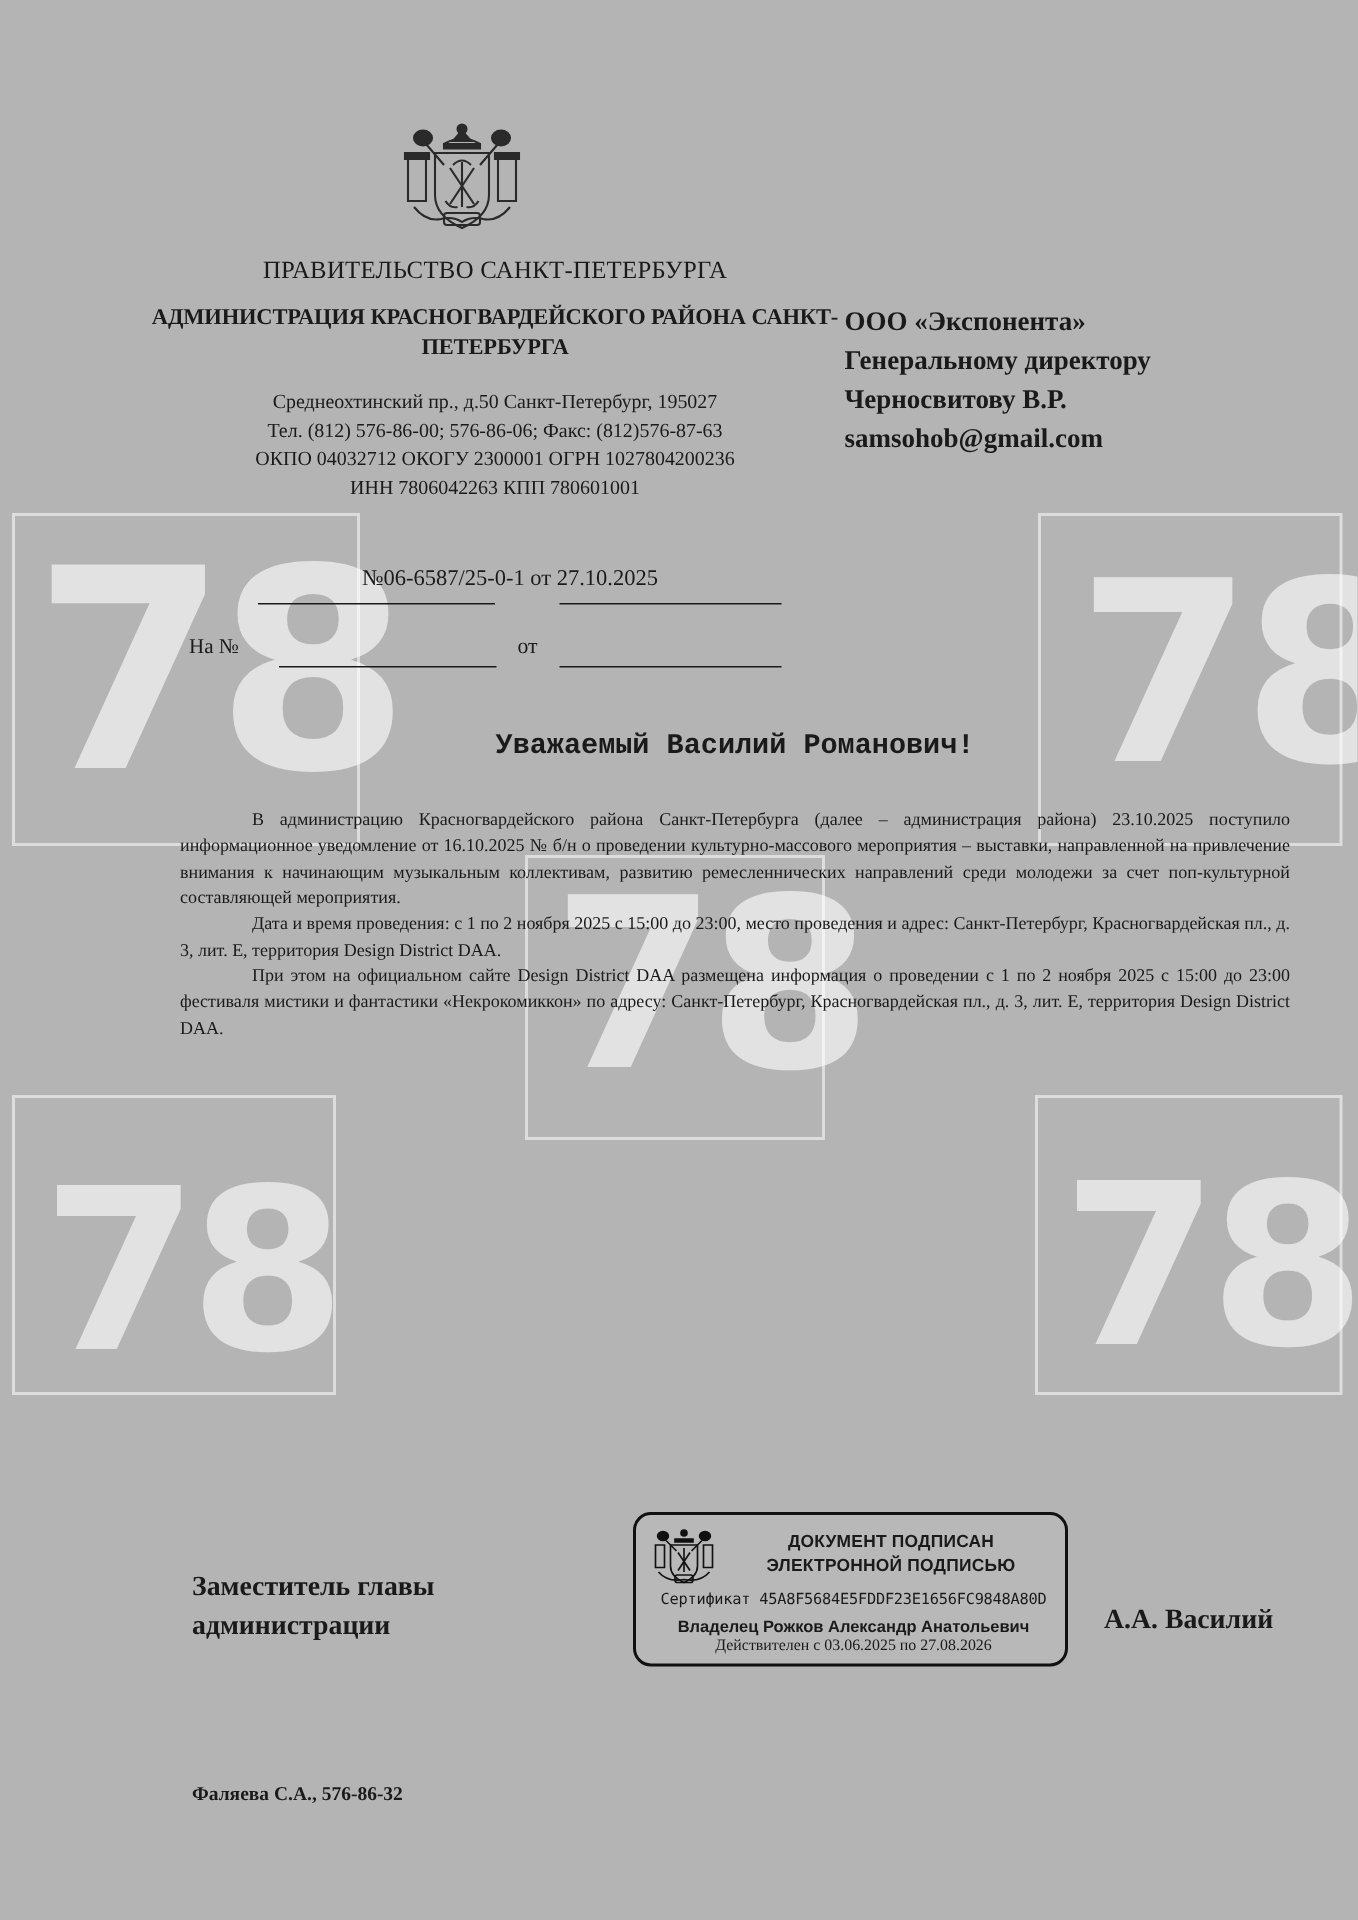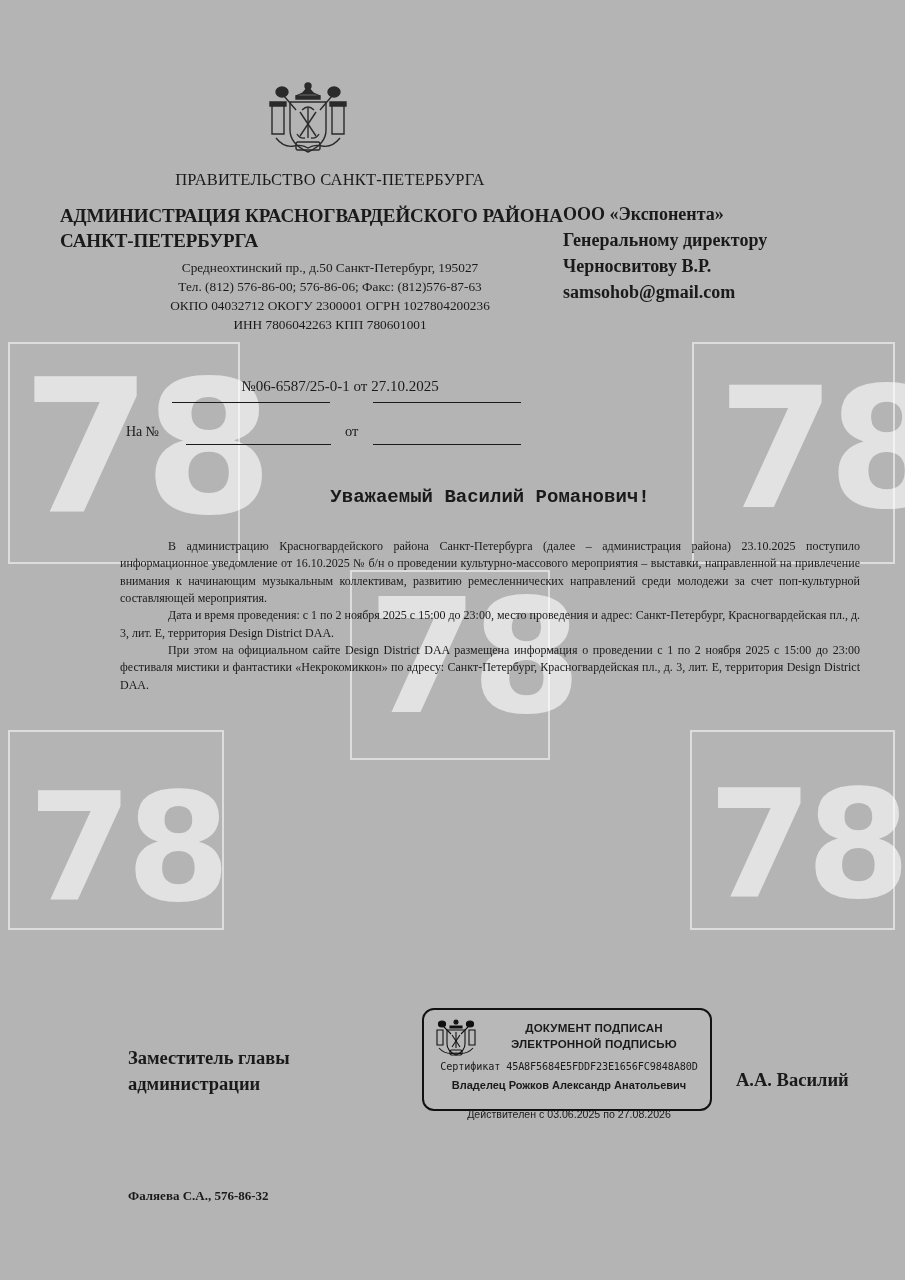--- a/index.html
+++ b/index.html
@@ -72,21 +72,22 @@
     left: 0; top: 170px;
     width: 660px;
     text-align: center;
     font-size: 16.5px;
     letter-spacing: 0.2px;
   }
   .admin-title {
     position: absolute;
     left: 60px; top: 203px;
     width: 540px;
-    font-size: 19px;
+    text-align: center;
+    font-size: 15px;
     font-weight: 700;
     line-height: 1.32;
     letter-spacing: -0.1px;
   }
   .contact-block {
     position: absolute;
     left: 60px; top: 258px;
     width: 540px;
     text-align: center;
     font-size: 13.3px;
@@ -215,22 +216,22 @@
     font-size: 10.2px;
     letter-spacing: -0.15px;
   }
   .estamp-owner {
     top: 69px;
     font-family: "Liberation Sans", sans-serif;
     font-size: 11px;
     font-weight: 700;
   }
   .estamp-valid {
-    top: 98px;
-    font-family: Liberation Sans, sans-serif;
+    top: 82px;
+    font-family: Liberation Serif, serif;
     font-size: 10.6px;
   }
 
   
   .footer {
     position: absolute;
     left: 128px; top: 1188px;
     font-size: 13px;
     font-weight: 700;
   }

